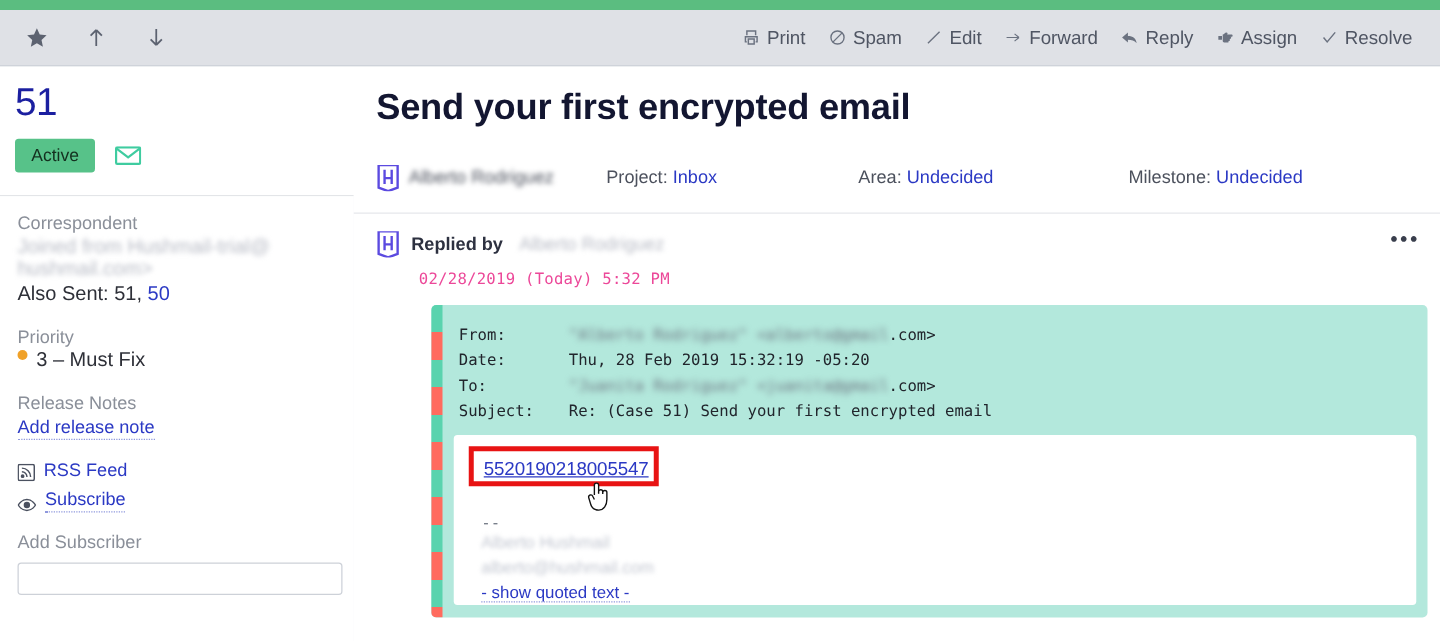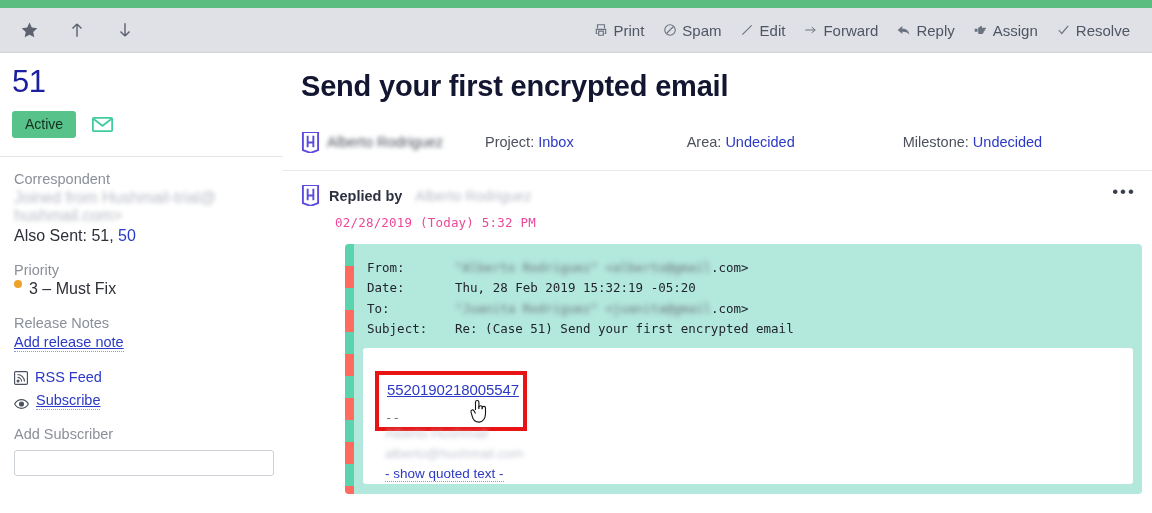--- a/index.html
+++ b/index.html
@@ -86,21 +86,21 @@
     color:#b9bcc6;
     filter: blur(2.1px);
     user-select:none;
   }
   .sb-link { color:#2b39c4; cursor:pointer; }
   .sb-section { margin-top:17px; }
   .prio-row{ display:flex; align-items:flex-start; gap:7px; margin-top:2px; }
   .prio-dot{ width:8px; height:8px; border-radius:50%; background:#f0a128; }
   .dotted-link{
     color:#2b39c4; font-size:14.5px; cursor:pointer;
-    border-bottom:1px dotted #8f98dd; display:inline-block; line-height:1.25;text-decoration:underline;
+    border-bottom:1px dotted #8f98dd; display:inline-block; line-height:1.25;
   }
   .icon-line{ display:flex; align-items:flex-end; gap:7px; margin-top:3px; }
   .icon-line .li{ color:#4b5160; display:flex; align-items:center; }
   .icon-line .li svg{ display:block; }
   .rss-text{ font-size:14.5px; color:#2b39c4; cursor:pointer;}
   .sub-input{
     margin-top:6px; width:260px; height:26px; border:1px solid #cdd1d8;
     border-radius:3px; background:#fff;
   }
 
@@ -159,21 +159,21 @@
   .hdr-key { width:88px; flex:none; }
   .hdr-val { white-space:pre; }
   .redact-inline {
     filter:blur(2.4px); color:#6d7480; user-select:none;
   }
   .email-body {
     position:absolute; left:18px; top:104px; width:770px; height:136px;
     background:#fff; border-radius:3px;
   }
   .link-highlight {
-    position:absolute; left:12px; top:23px; width:152px; height:60px;
+    position:absolute; left:12px; top:9px; width:152px; height:32px;
     border:4px solid #e81313; background:#fff;
   }
   .inner-link {
     position:absolute; left:8px; top:6px;
     font-size:15px; color:#2b39c4; text-decoration:underline; cursor:pointer;
     letter-spacing:-0.1px;
   }
   .cursor-hand {
     position:absolute; left:90px; top:24px; width:22px; height:26px;
     color:#1c1c1c;

